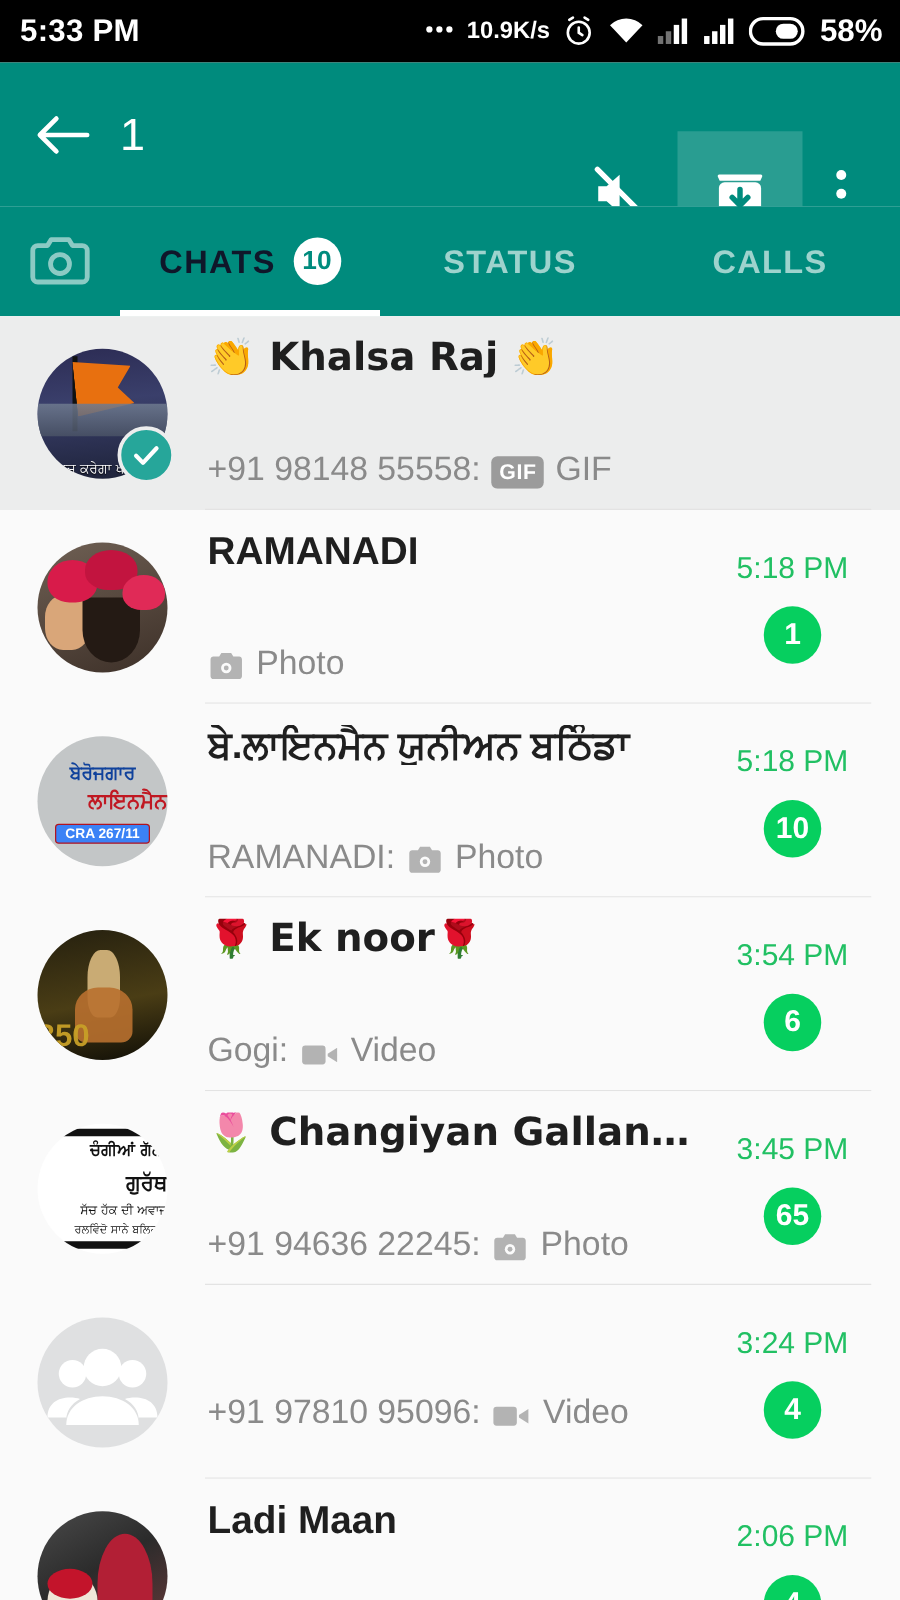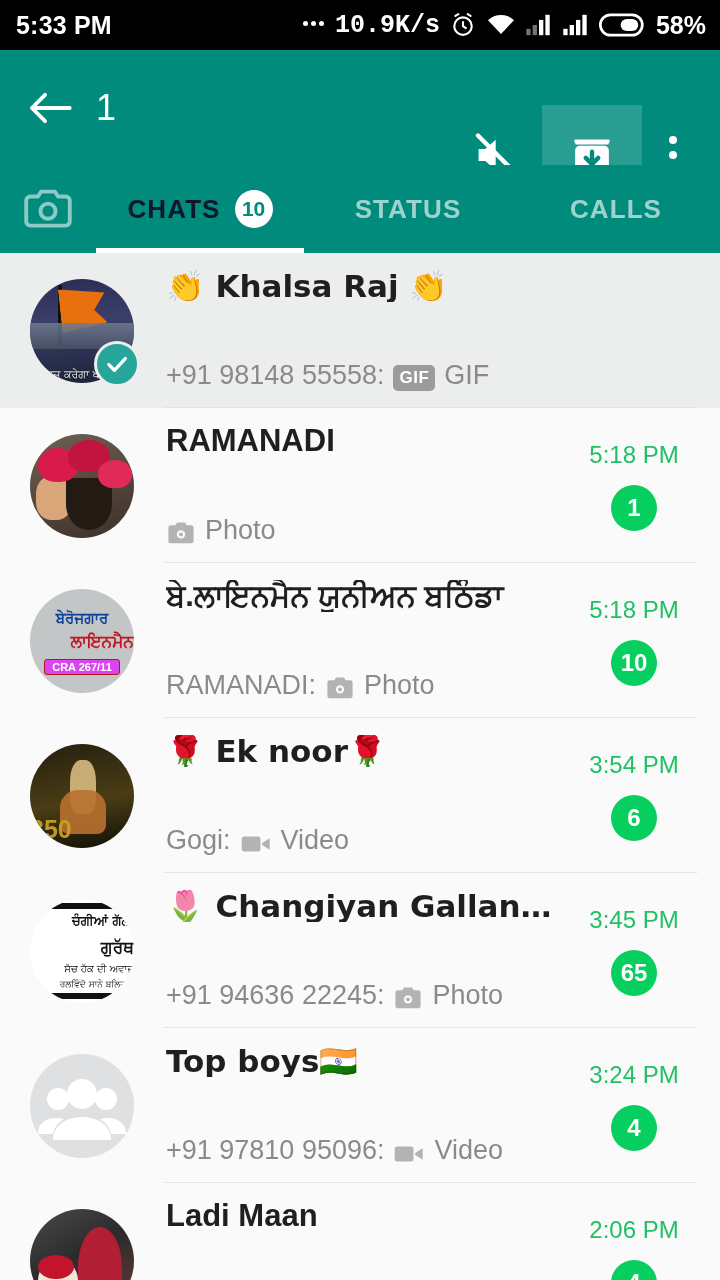--- a/index.html
+++ b/index.html
@@ -53,24 +53,23 @@
     margin-right: 2px;
     padding-bottom: 4px;
   }
   .dots-icon i {
     display: block;
     width: 5px; height: 5px;
     border-radius: 50%;
     background: #ffffff;
   }
   .net-speed {
-    font-size: 25px;
+    font-size: 19px;
     font-weight: bold;
     letter-spacing: 0;
-    font-family: Liberation Mono, monospace;
   }
   .battery-pct {
     font-size: 25px;
     font-weight: bold;
     margin-left: 2px;
   }
   .sb-icon { display: block; }
 
   
   .appbar {
@@ -364,21 +363,21 @@
     text-align: center; color: #10429c; font-weight: bold;
     font-size: 15px; font-family: "DejaVu Sans", sans-serif;
   }
   .av-union .u2 {
     position: absolute; left: 0; right: 0; top: 42px;
     text-align: right; color: #c01822; font-weight: bold;
     font-size: 17px; font-family: "DejaVu Sans", sans-serif;
   }
   .av-union .u3 {
     position: absolute; left: 14px; right: 14px; top: 70px;
-    text-align: center; color: #fff; background: #d946ef;
+    text-align: center; color: #fff; background: #3b82f6;
     border: 1px solid #b3131f; font-size: 11px; font-weight: bold;
     border-radius: 3px; padding: 1px 0;
   }
   .av-eknoor { background: linear-gradient(170deg,#25200f 0%,#4a3d15 55%,#0f0d06 100%); }
   .av-eknoor .figure {
     position: absolute; left: 40px; top: 16px; width: 26px; height: 54px;
     background: #c9ab74; border-radius: 40% 40% 30% 30%;
   }
   .av-eknoor .robe {
     position: absolute; left: 30px; top: 46px; width: 46px; height: 44px;
@@ -664,21 +663,20 @@
             <circle cx="52" cy="40" r="15" fill="#fff"></circle>
             <circle cx="28" cy="45" r="11" fill="#fff"></circle>
             <circle cx="76" cy="45" r="11" fill="#fff"></circle>
             <path d="M23 86c0-14 13-23 29-23s29 9 29 23Z" fill="#fff"></path>
             <path d="M8 80c0-11 8-16 18-16 3 0 6 .4 8 1.2C27 69 23 75 23 82v-2Z" fill="#fff"></path>
             <path d="M96 80c0-11-8-16-18-16-3 0-6 .4-8 1.2 7 3.8 11 9.8 11 16.8v-2Z" fill="#fff"></path>
           </svg>
         </div>
       </div>
       <div class="row-main">
-        <div class="row-title emoji">Top boys🇮🇳</div>
         <div class="row-sub">
           <span class="sub-prefix">+91 97810 95096:</span>
           <svg class="mini-icon" width="32" height="24" viewBox="0 0 28 20">
             <rect x="1.5" y="3.4" width="16.4" height="13.2" rx="2.2" fill="#b3b3b3"></rect>
             <path d="M19.4 9.1 26 5v10l-6.6-4.1Z" fill="#b3b3b3"></path>
           </svg>
           <span class="sub-text">Video</span>
         </div>
       </div>
       <div class="row-right">

